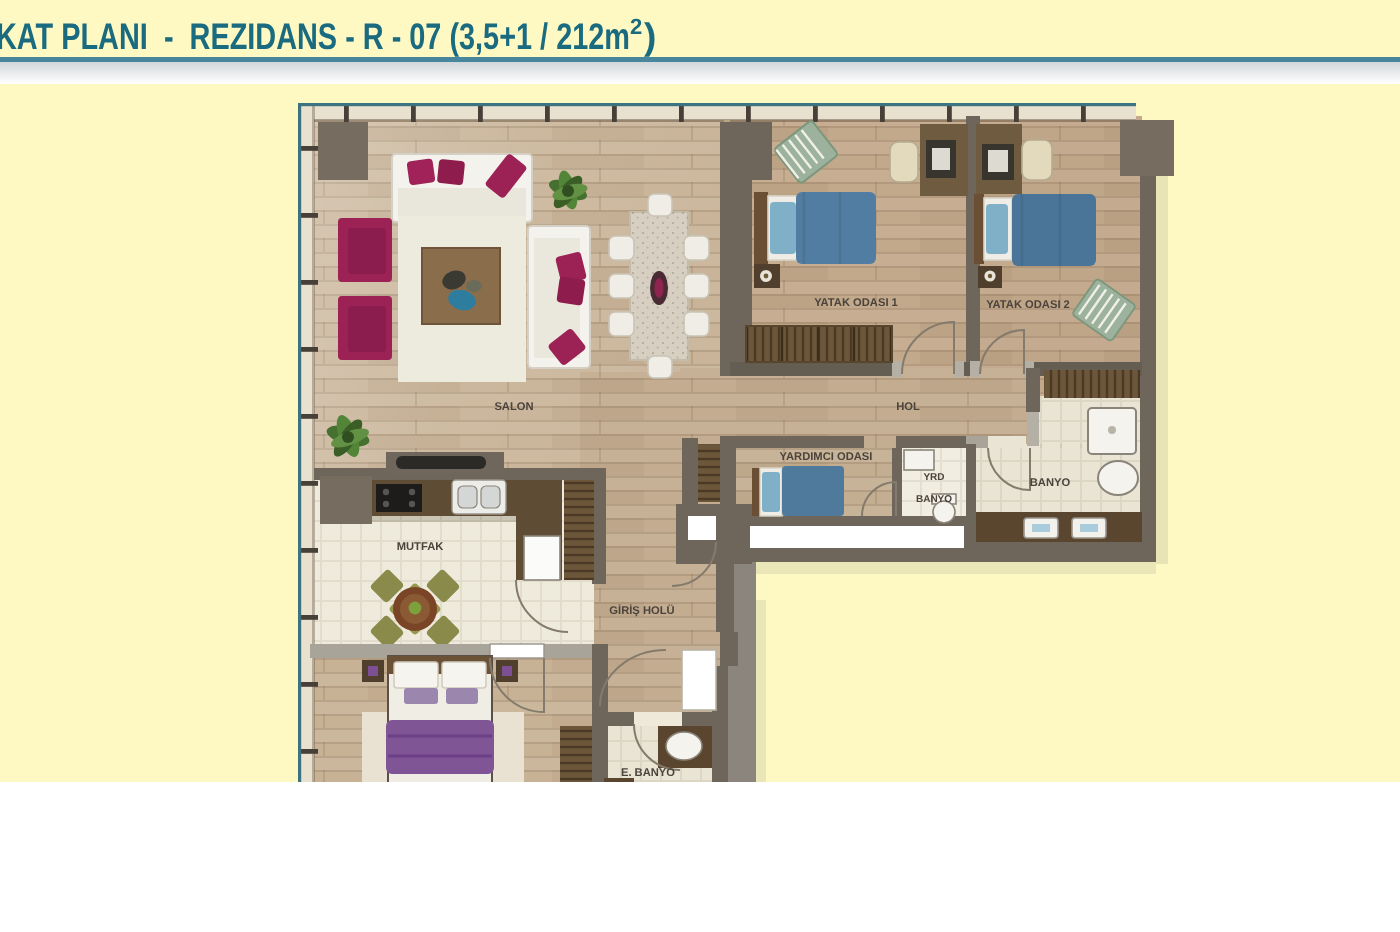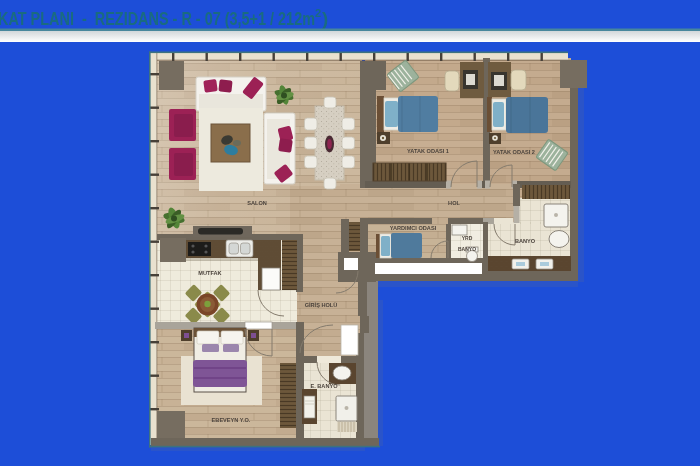--- a/index.html
+++ b/index.html
@@ -1,16 +1,16 @@
 <!DOCTYPE html>
 <html><head>
 <meta charset="utf-8">
 <style>
 html,body{margin:0;padding:0;background:#ffffff;}
-#page{width:700px;height:466px;position:relative;background:#1d4ed8;overflow:hidden;font-family:"Liberation Sans",sans-serif;}
+#page{width:700px;height:391px;position:relative;background:#fef9c3;overflow:hidden;font-family:"Liberation Sans",sans-serif;}
 svg{display:block;}
 </style>
 </head>
 <body>
 <div id="page">
 <svg width="700" height="466" viewBox="0 0 700 466">
 <defs>
 <pattern id="plank" width="92" height="14" patternUnits="userSpaceOnUse">
   <rect width="92" height="14" fill="none"></rect>
   <rect x="0" y="0" width="92" height="7" fill="rgba(255,252,245,0.06)"></rect>

